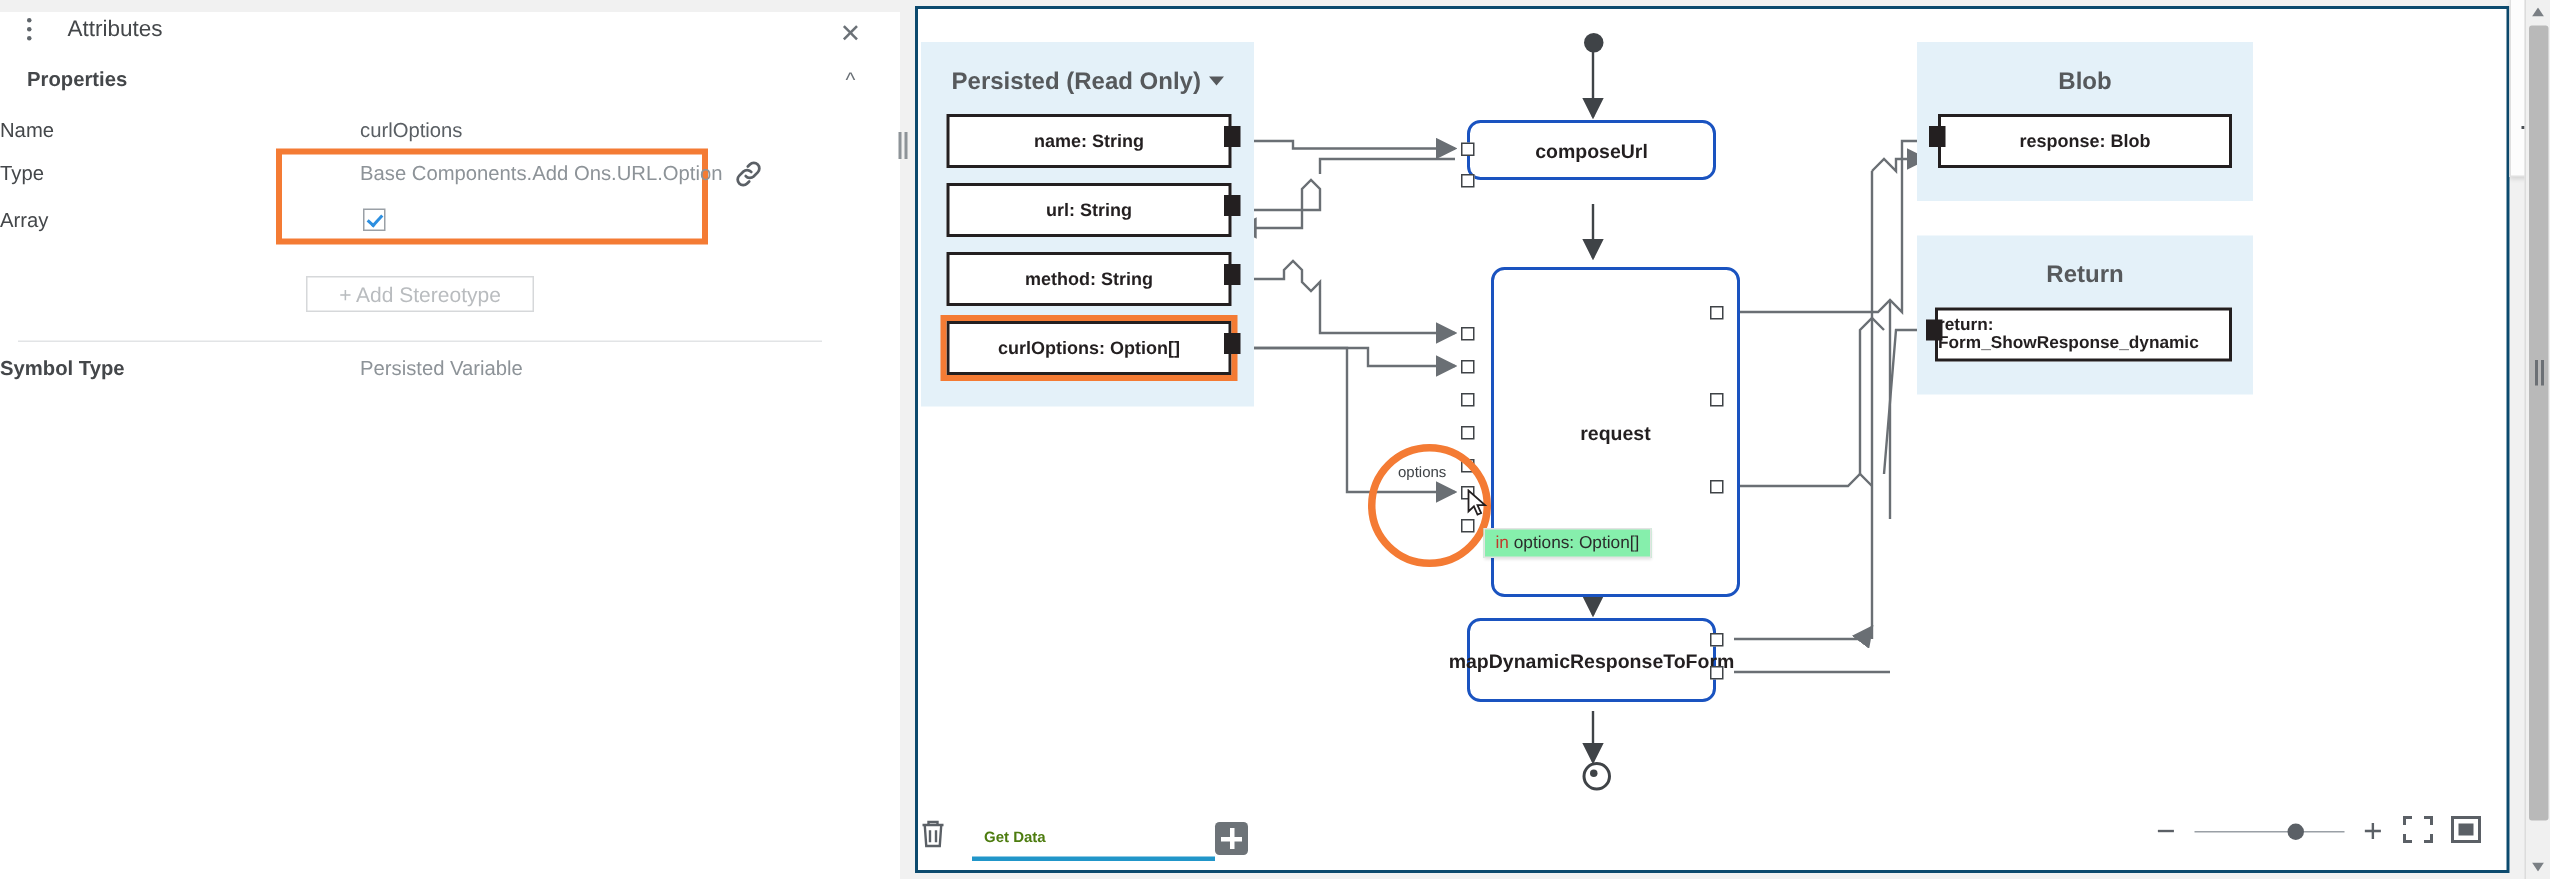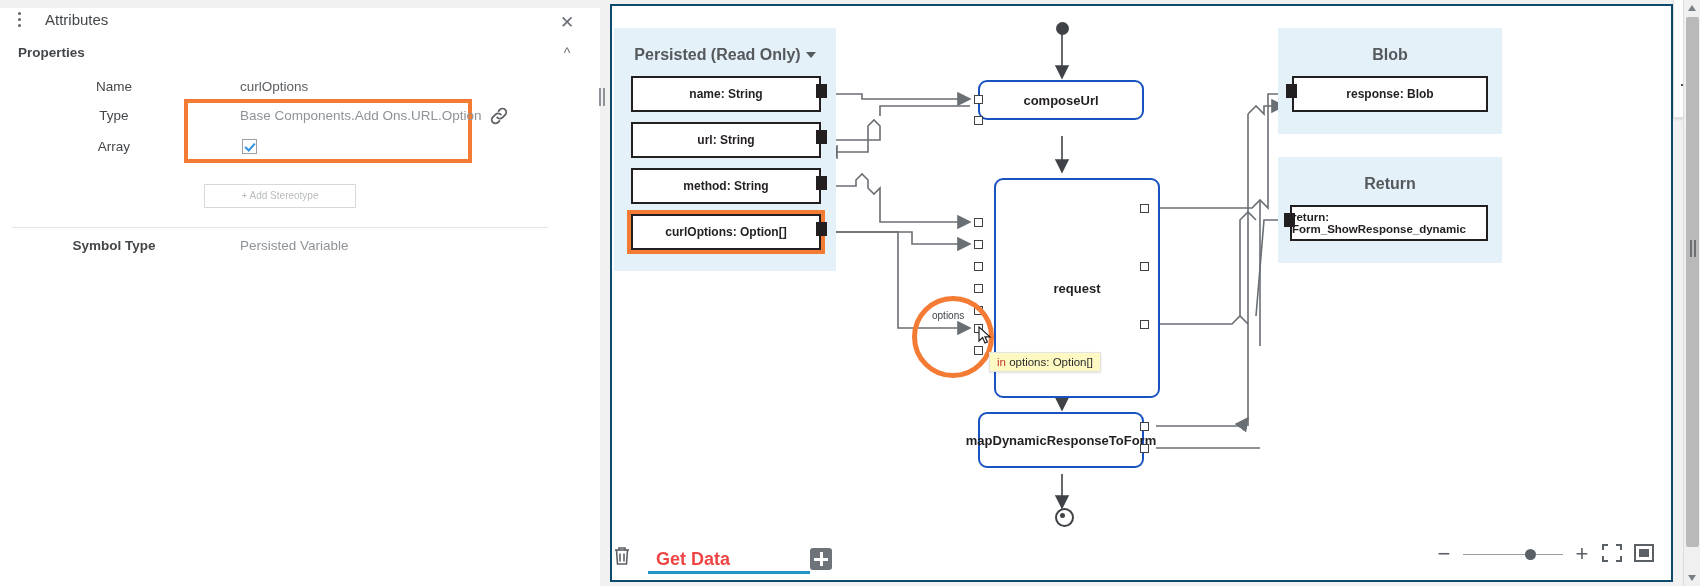--- a/index.html
+++ b/index.html
@@ -41,21 +41,21 @@
   .collapse-caret{
     position:absolute;right:24px;top:44px;width:18px;height:18px;
     color:#6b7177;font-size:14px;line-height:18px;text-align:center;cursor:pointer;
   }
   .props-label{
     position:absolute;left:18px;top:45px;font-size:13.5px;color:#44474a;font-weight:bold;
   }
 
   .field-row{position:absolute;display:flex;align-items:center;}
   .field-lbl{
-    font-size:13.5px;color:#44474a;text-align:center;
+    font-size:13.5px;color:#44474a;text-align:left;
   }
   .field-val{font-size:13.5px;color:#8d9398;}
   .field-val.dark{color:#5a5f64;}
 
   .name-row{left:0;top:79px;width:520px;}
   .name-row .field-lbl{width:228px;}
   .name-row .field-val{margin-left:12px;}
 
   .hl-box{
     position:absolute;left:184px;top:99px;width:288px;height:64px;
@@ -76,21 +76,21 @@
     border:solid #2d8fe0;border-width:0 2px 2px 0;transform:rotate(42deg);
   }
 
   .link-icon{
     position:absolute;left:488px;top:105px;width:22px;height:22px;cursor:pointer;
   }
 
   .add-stereotype{
     position:absolute;left:204px;top:184px;width:152px;height:24px;
     border:1px solid #d6d8da;background:#fff;color:#b9bcbf;
-    font-size:10px;line-height:22px;text-align:center;box-sizing:border-box;cursor:pointer;
+    font-size:14px;line-height:22px;text-align:center;box-sizing:border-box;cursor:pointer;
   }
 
   .divider{
     position:absolute;left:12px;top:227px;width:536px;height:1px;background:#e2e4e6;
   }
 
   .symbol-row{left:0;top:238px;width:520px;}
   .symbol-row .field-lbl{width:228px;font-weight:bold;}
   .symbol-row .field-val{margin-left:12px;}
 
@@ -138,38 +138,38 @@
     position:absolute;width:9px;height:9px;border:1px solid #3f4347;background:#fff;box-sizing:border-box;
   }
 
   .ptlabel{
     position:absolute;font-size:10px;color:#3f4347;white-space:nowrap;
   }
   .circle-hl{
     position:absolute;border:5px solid #f47b34;border-radius:50%;background:transparent;
   }
   .tooltip{
-    position:absolute;background:#fef9c3;border:1px solid #e3e3e3;
+    position:absolute;background:#86efac;border:1px solid #e3e3e3;
     font-size:11.5px;color:#2b2b2b;padding:3px 7px;white-space:nowrap;
     box-shadow:0 1px 2px rgba(0,0,0,.12);
   }
   .tooltip em{color:#c0392b;font-style:normal;}
 
   .cursor-arrow{position:absolute;width:14px;height:19px;}
 
   .startnode{position:absolute;width:13px;height:13px;border-radius:50%;background:#3f4347;}
   .endnode{position:absolute;width:15px;height:15px;border-radius:50%;border:2px solid #3f4347;background:#fff;}
   .endnode:after{content:"";position:absolute;left:3px;top:3px;width:5px;height:5px;border-radius:50%;background:#3f4347;}
 
   
   .bottom-bar{position:absolute;left:0;bottom:0;width:100%;height:56px;}
   .trash{position:absolute;left:-30px;bottom:13px;width:20px;height:22px;cursor:pointer;}
   .tab-item{
     position:absolute;left:4px;bottom:6px;width:162px;height:26px;
-    border-bottom:3px solid #2196c9;color:#ef4444;font-size:18px;font-weight:bold;
+    border-bottom:3px solid #2196c9;color:#4d7c0f;font-size:10px;font-weight:bold;
     padding-left:8px;box-sizing:border-box;line-height:22px;cursor:pointer;
   }
   .add-tab{
     position:absolute;left:160px;bottom:10px;width:22px;height:22px;background:#6d7378;
     border-radius:3px;cursor:pointer;
   }
   .add-tab:before,.add-tab:after{content:"";position:absolute;background:#fff;}
   .add-tab:before{left:9.5px;top:4px;width:3px;height:14px;}
   .add-tab:after{left:4px;top:9.5px;width:14px;height:3px;}
 

